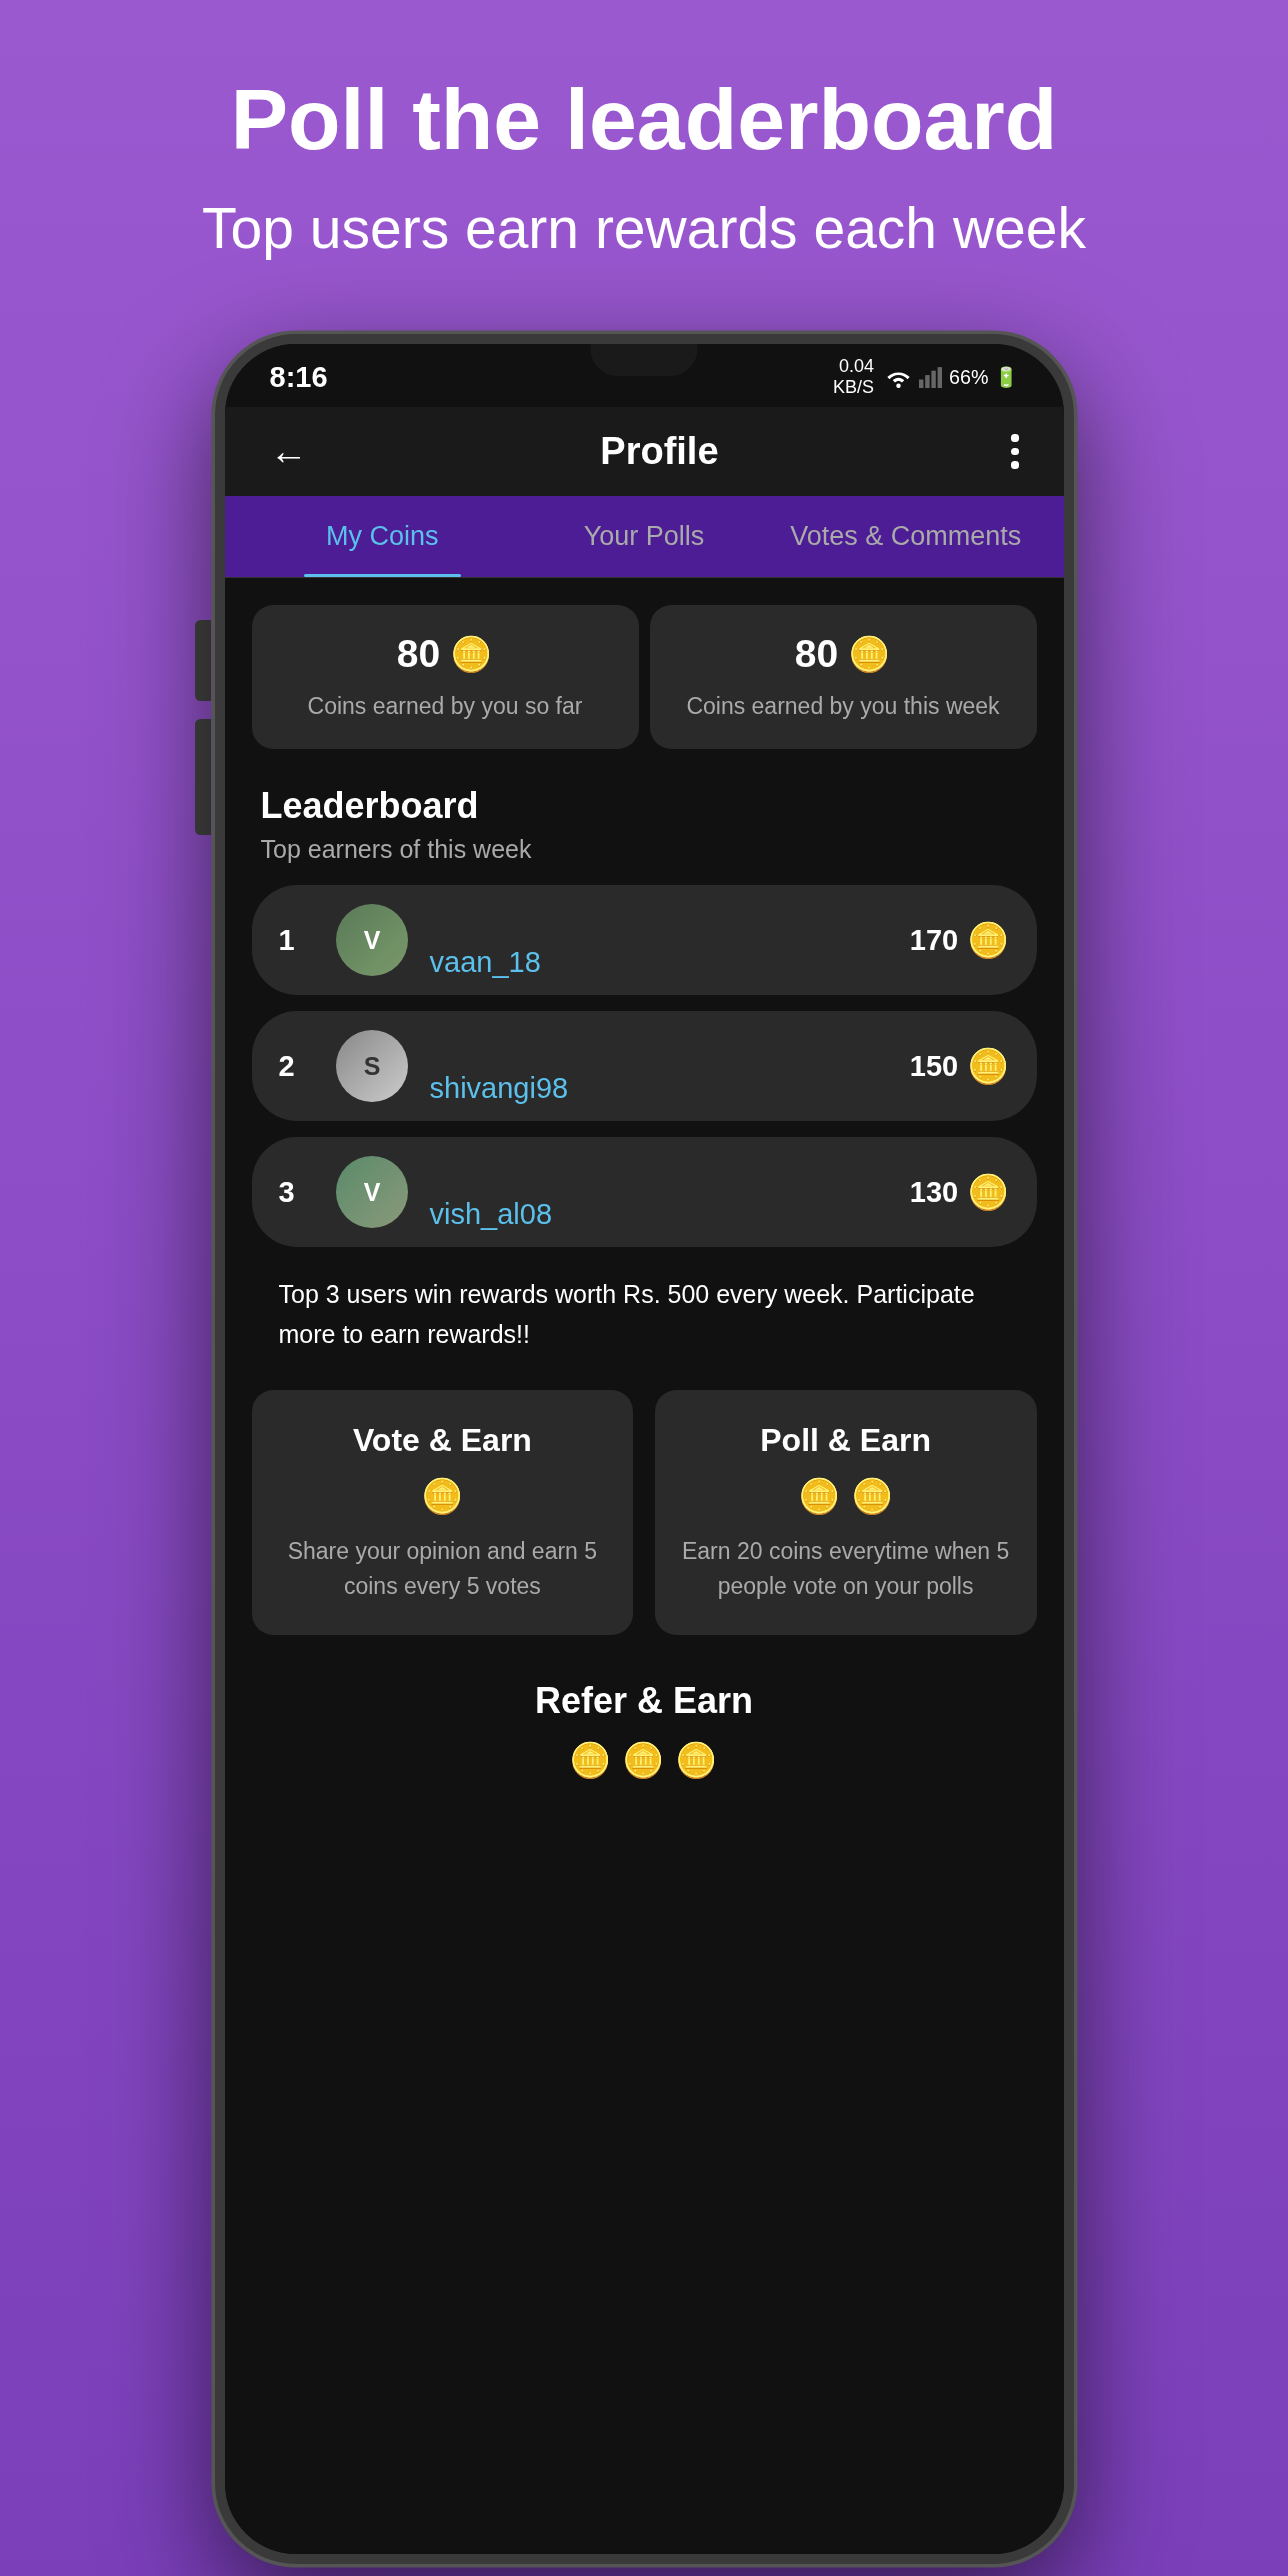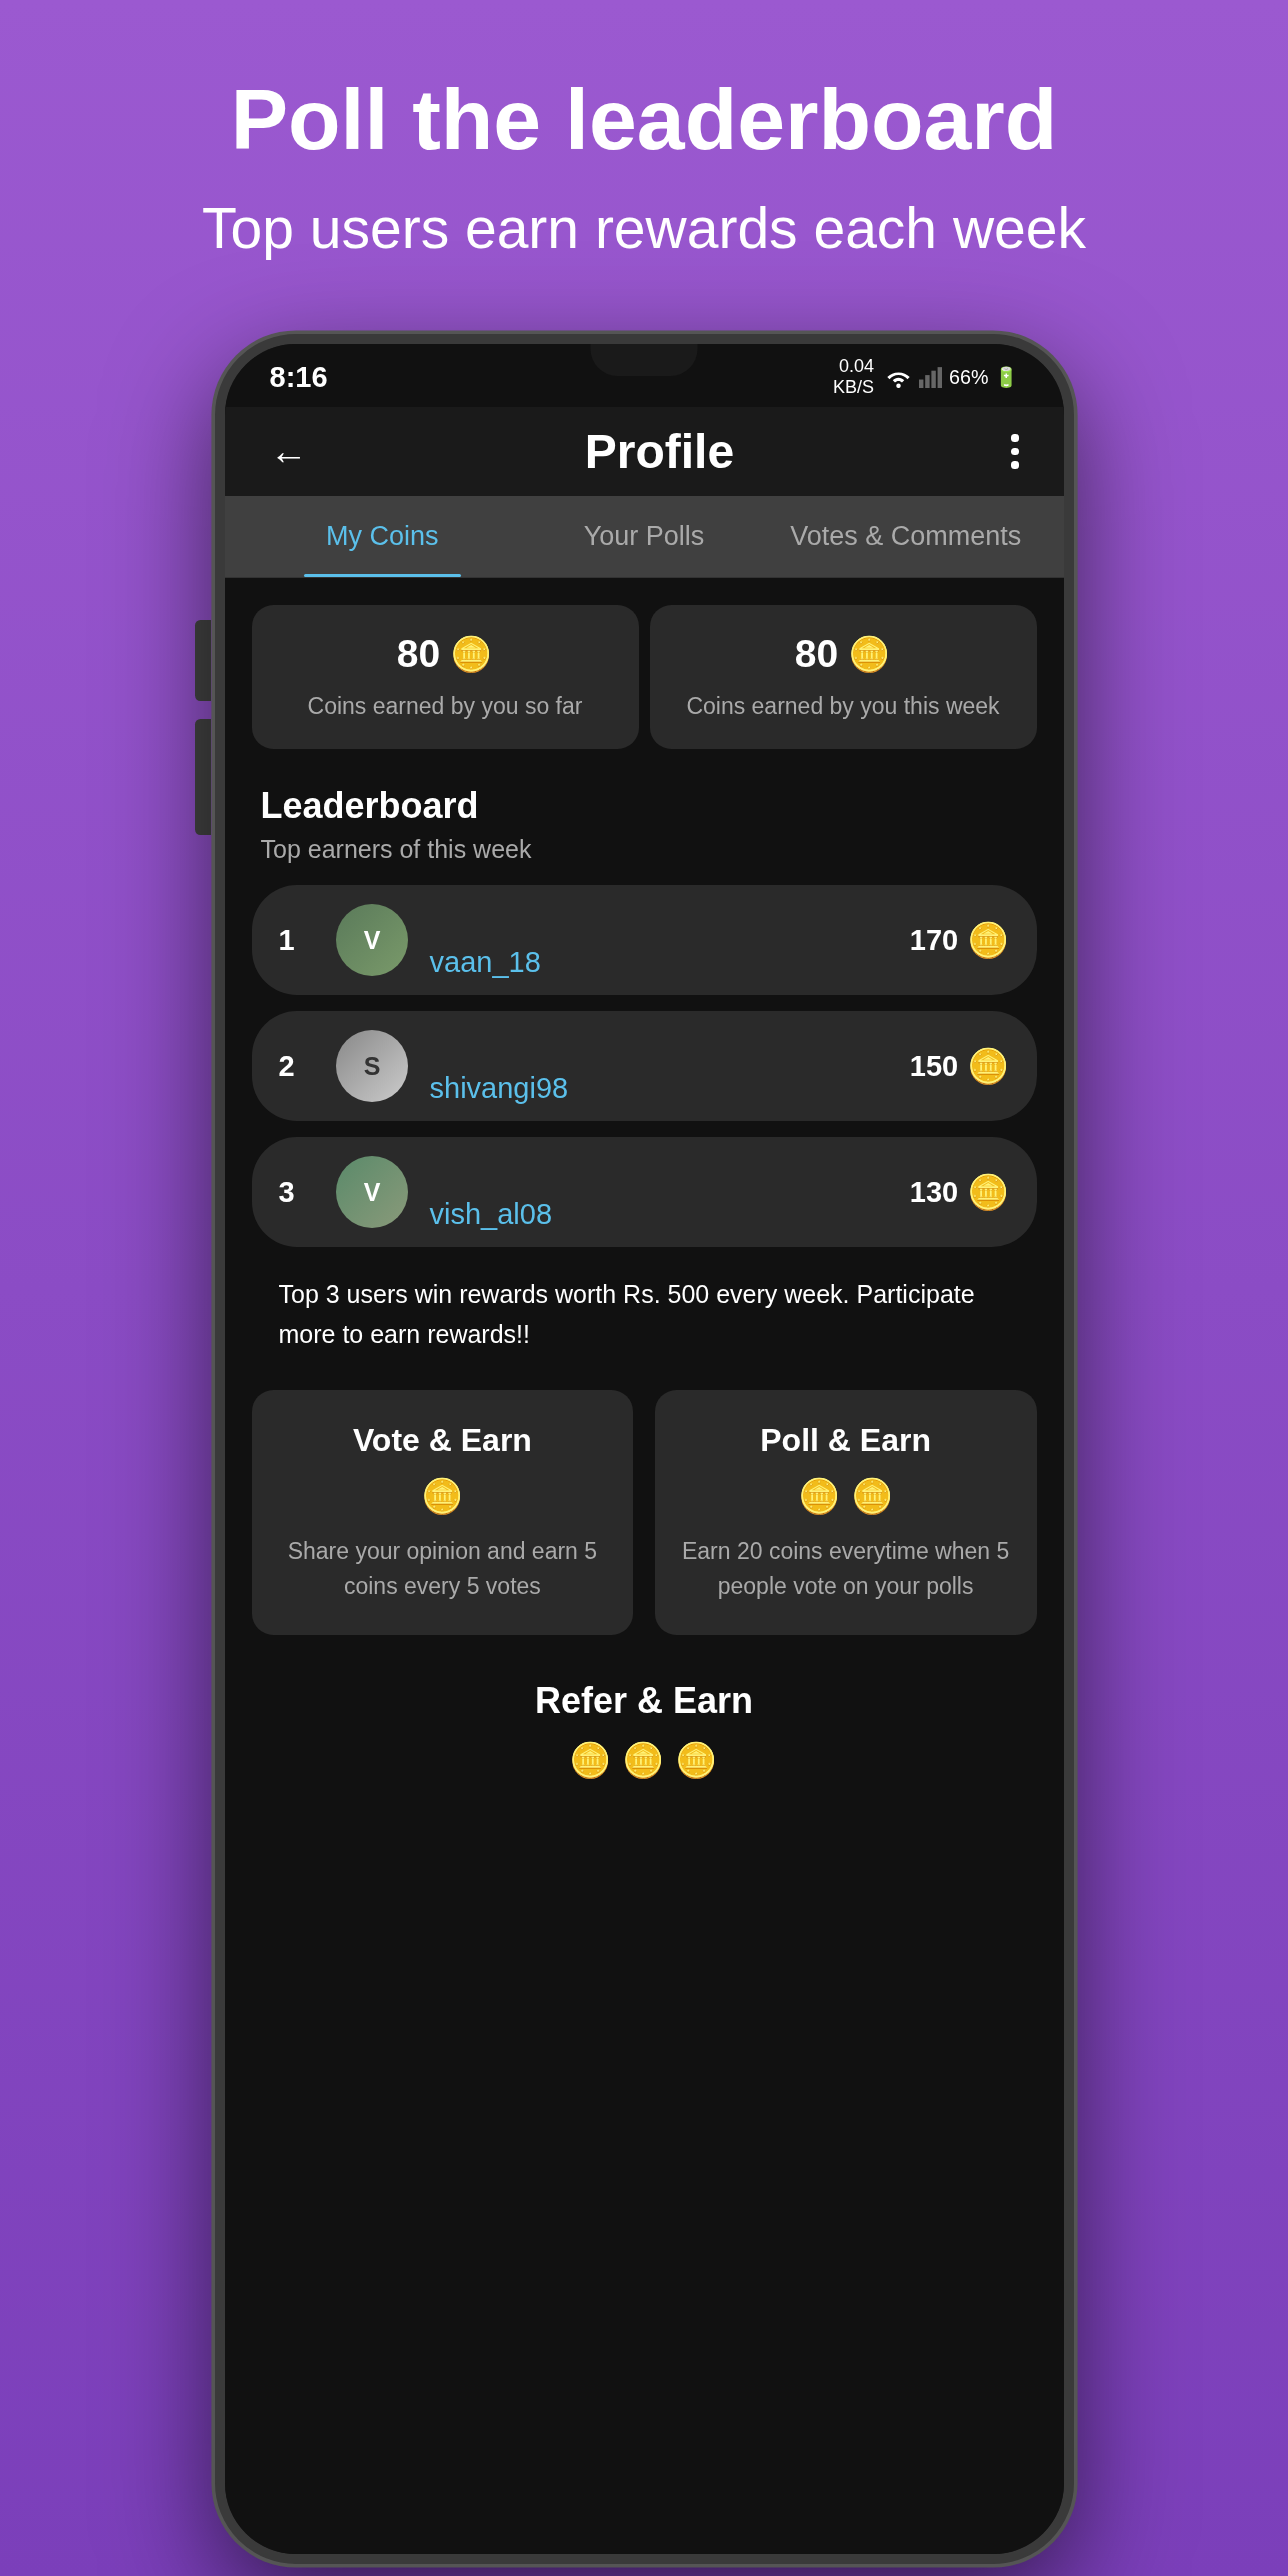--- a/index.html
+++ b/index.html
@@ -151,21 +151,21 @@
     .header-back {
       color: #fff;
       font-size: 38px;
       cursor: pointer;
       display: flex;
       align-items: center;
     }
 
     .header-title {
       color: #fff;
-      font-size: 48px;
+      font-size: 38px;
       font-weight: 700;
     }
 
     .header-more {
       color: #fff;
       font-size: 38px;
       display: flex;
       align-items: center;
       gap: 6.3px;
       flex-direction: column;
@@ -174,21 +174,21 @@
     .header-more span {
       width: 7.2px;
       height: 7.2px;
       background: #fff;
       border-radius: 50%;
       display: block;
     }
 
     
     .tabs-container {
-      background: #404040;
+      background: #4c1d95;
       display: flex;
       border-bottom: 0.9px solid #333;
       padding: 0 27px;
     }
 
     .tab-item {
       flex: 1;
       text-align: center;
       padding: 25px 9px;
       color: #aaa;

